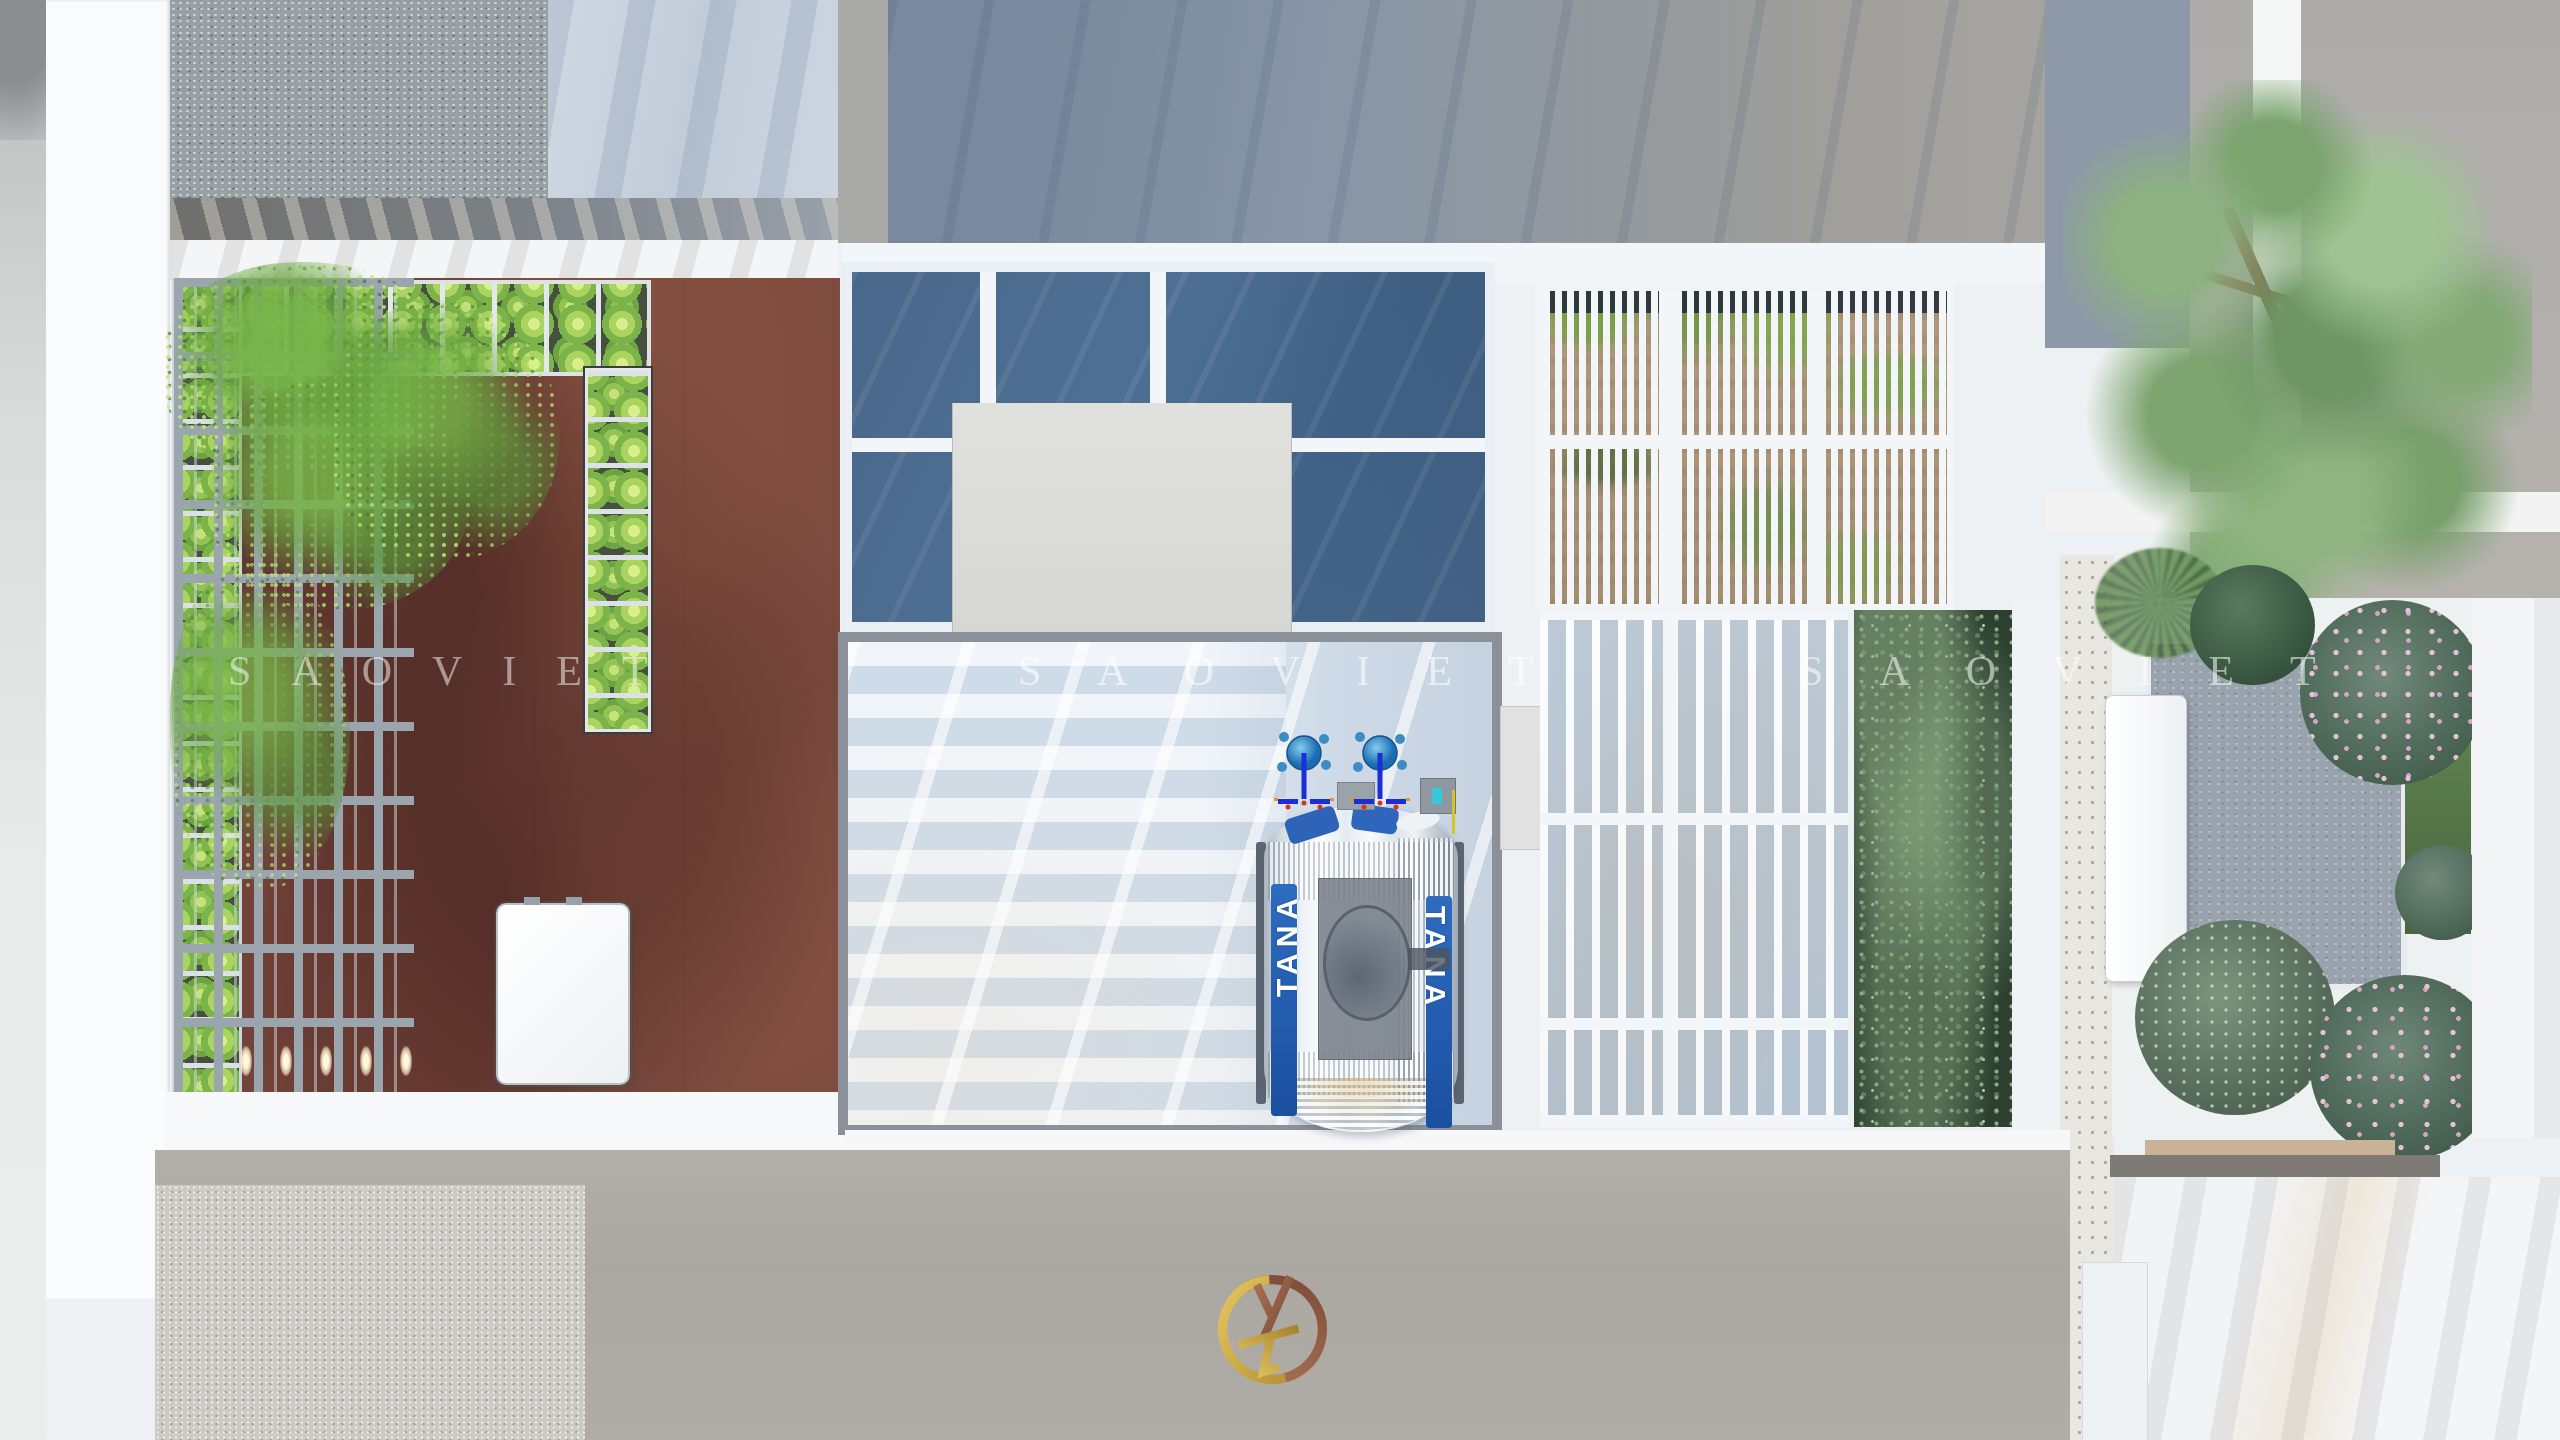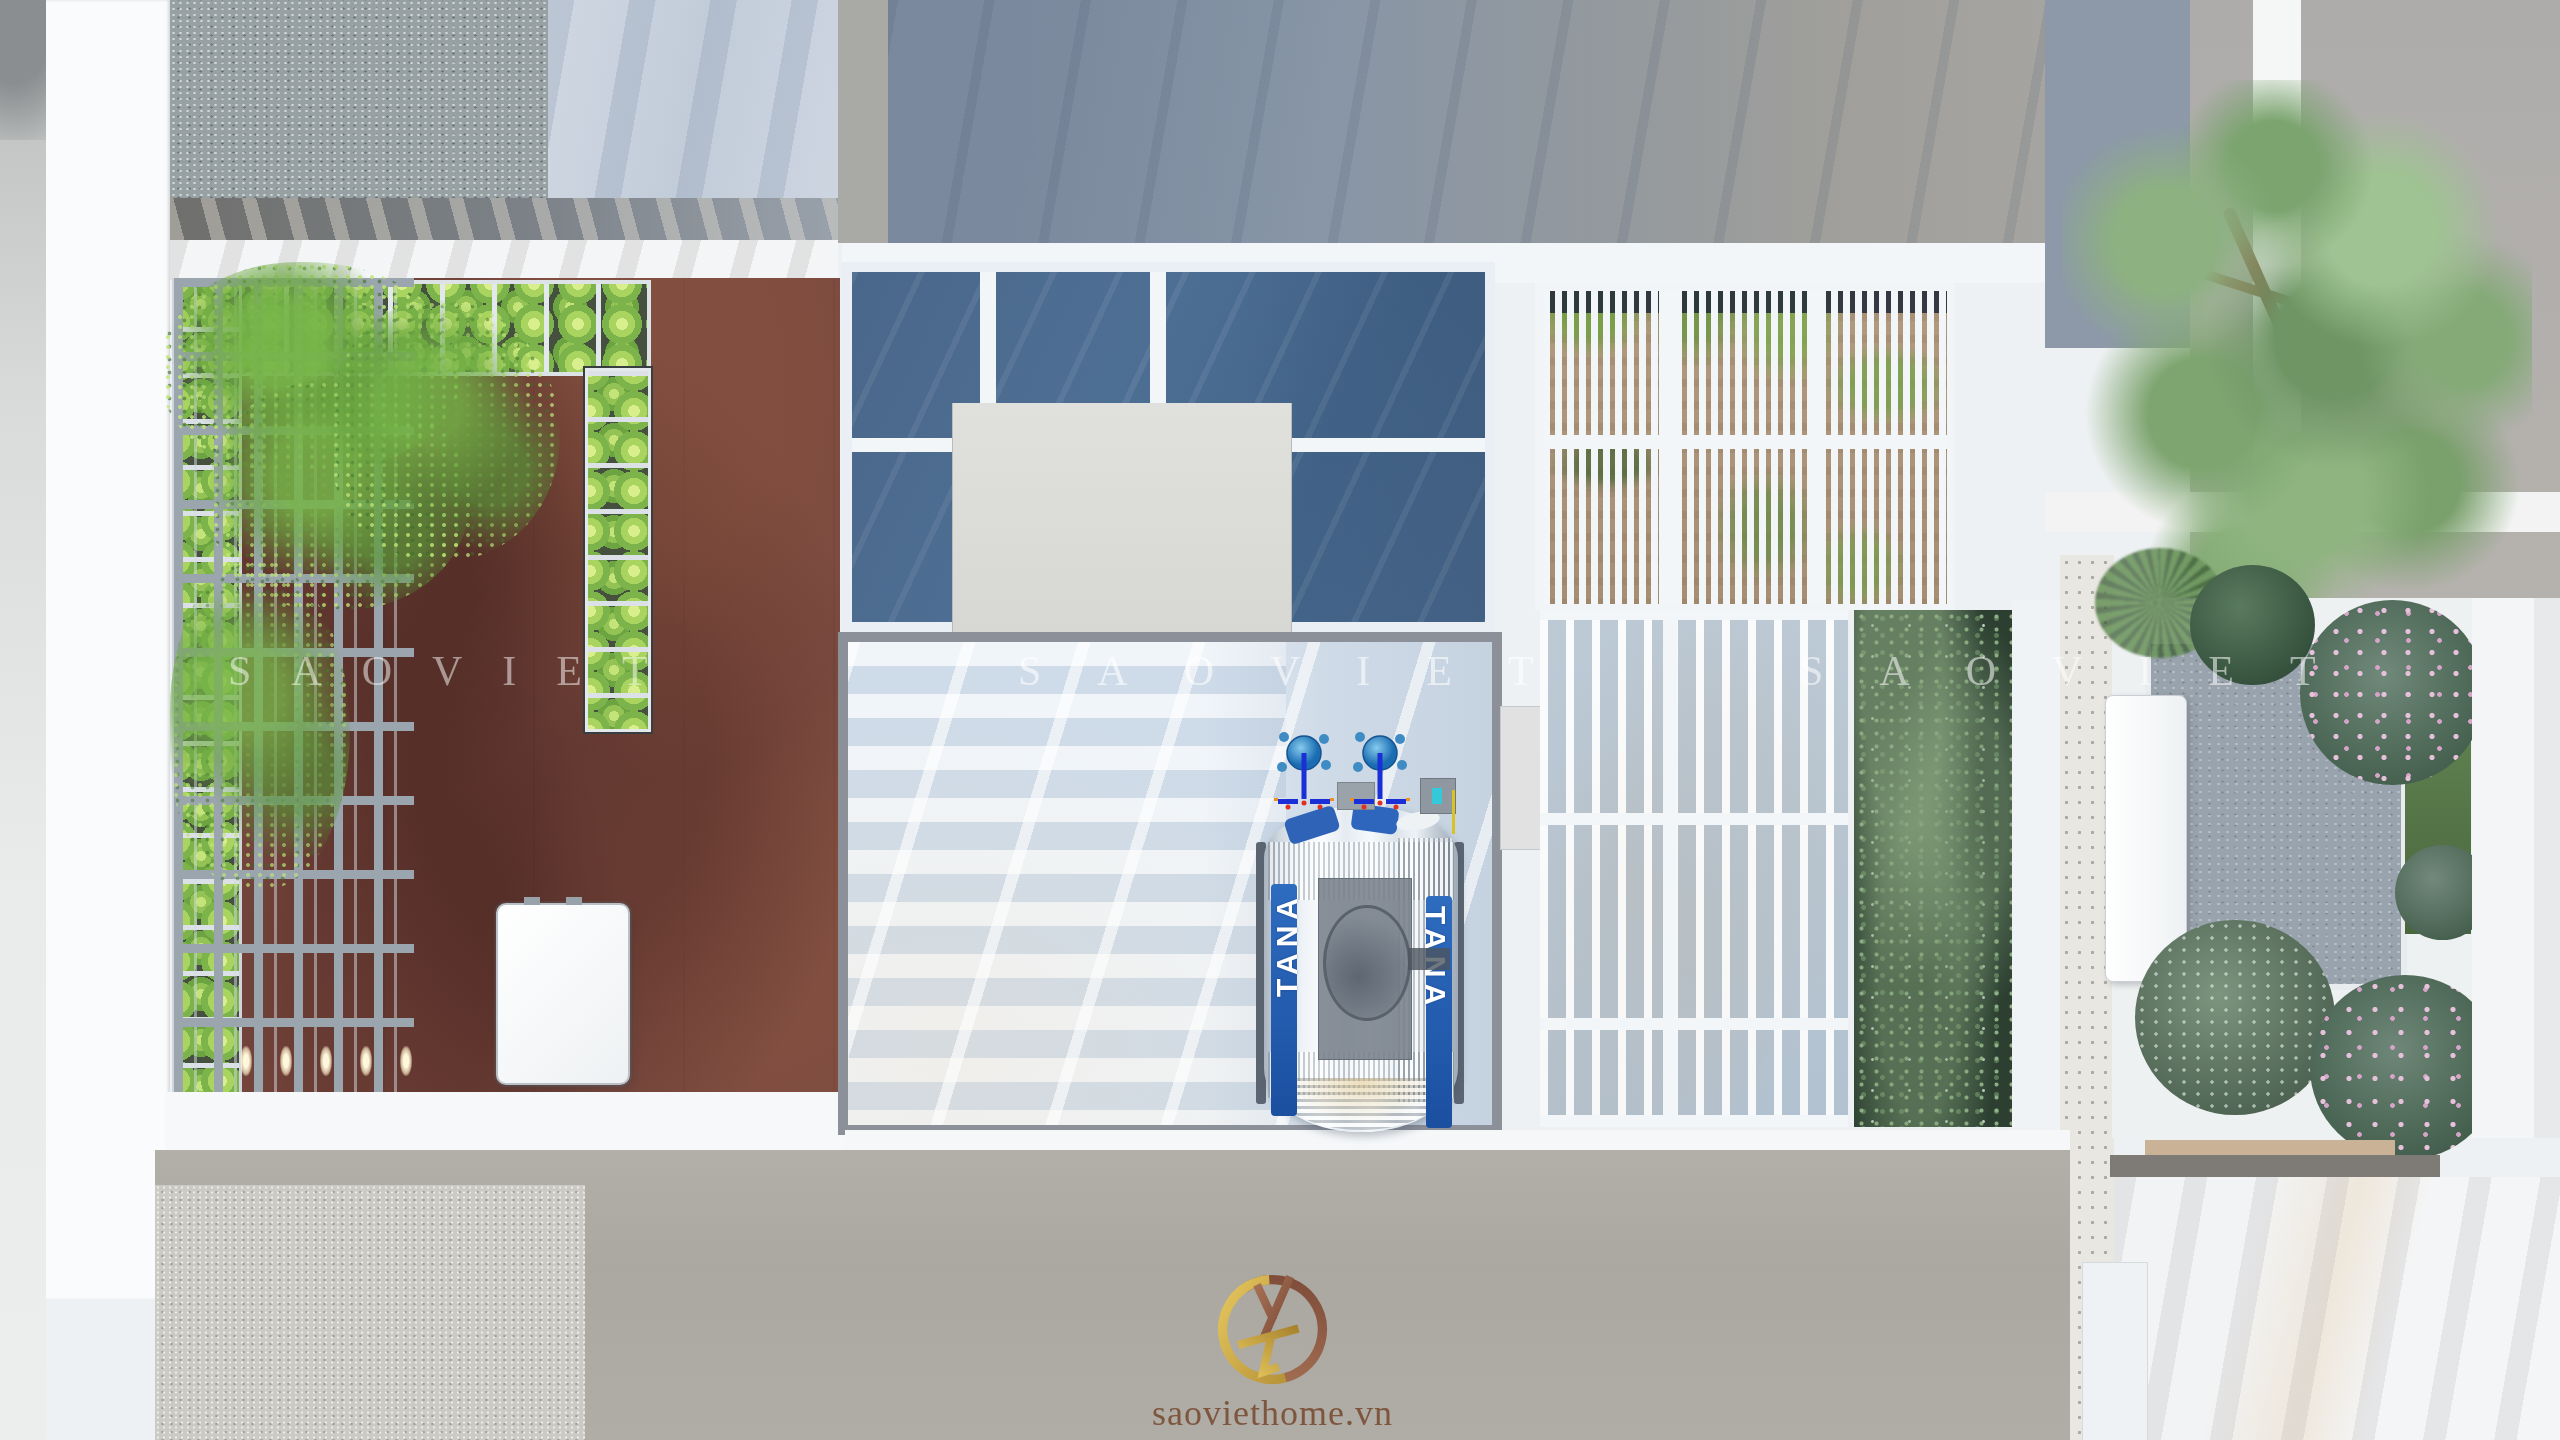--- a/index.html
+++ b/index.html
@@ -319,16 +319,14 @@
           <stop offset="0%" stop-color="#e5c75e"></stop>
             <stop offset="100%" stop-color="#a8822c"></stop>
         </linearGradient>
       </defs>
       <circle cx="65" cy="65" r="48" fill="none" stroke="url(#copperG)" stroke-width="9" stroke-dasharray="168 134" transform="rotate(-125 65 65)"></circle>
       <circle cx="65" cy="65" r="48" fill="none" stroke="url(#goldG)" stroke-width="9" stroke-dasharray="160 142" transform="rotate(75 65 65)"></circle>
       <path d="M50 22 L66 56 M82 14 L56 74" stroke="url(#copperG)" stroke-width="8" fill="none"></path>
       <path d="M32 80 L90 64 M64 70 L56 106 L71 101" stroke="url(#goldG)" stroke-width="8" fill="none"></path>
     </svg>
   </div>
-  <div class="abs" style="left:1080px;top:1392px;width:385px;text-align:center;
-       font-family:'Liberation Serif',serif;font-size:36px;color:#7e563e;letter-spacing:1px;">saoviethome.vn</div>
 
 </div>
 
 </body></html>

